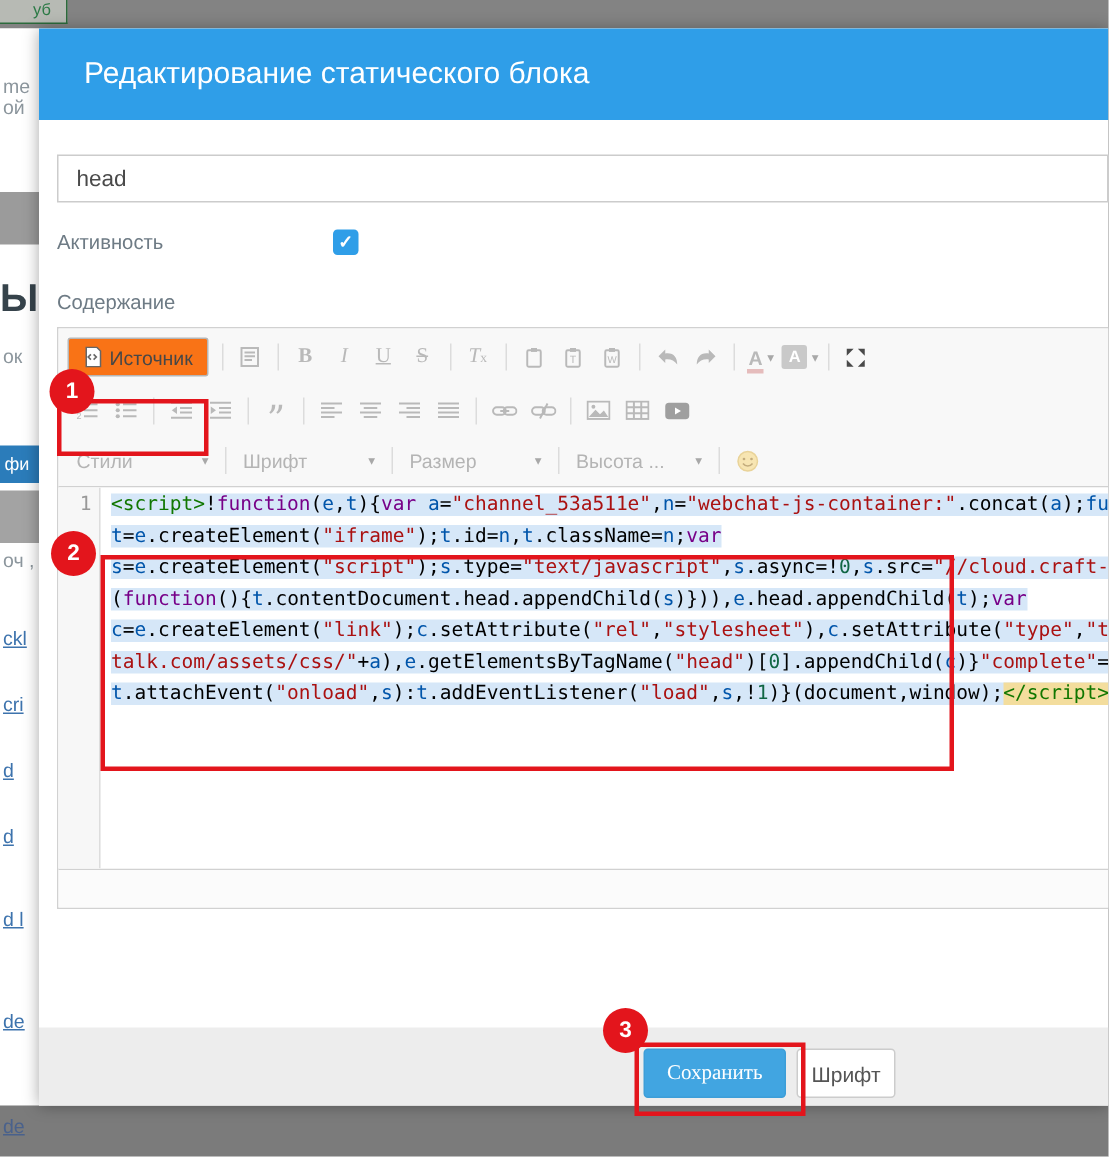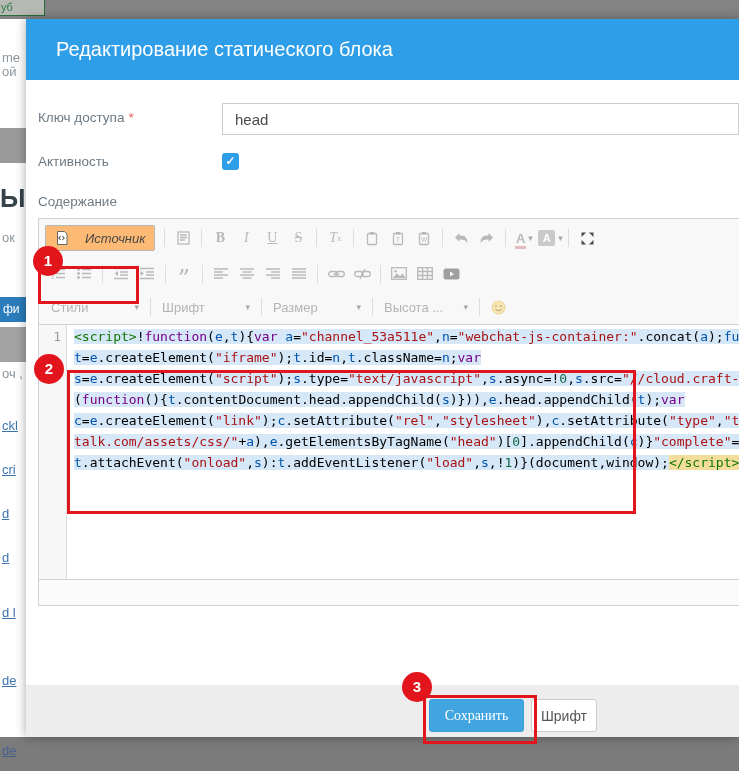--- a/index.html
+++ b/index.html
@@ -2,21 +2,21 @@
 <html><head>
 <meta charset="utf-8">
 <style>
   html,body{margin:0;padding:0;background:#9a9a9a;font-family:"Liberation Sans",sans-serif;}
   .stage{position:relative;width:739px;height:771px;overflow:hidden;background:#fff;margin:0 auto;}
 
   
   .top-band{position:absolute;left:0;top:0;width:739px;height:19px;background:#838383;}
   .bottom-band{position:absolute;left:0;top:737px;width:739px;height:34px;background:#7b7b7b;}
   .corner-box{position:absolute;left:0;top:0;width:45px;height:16px;background:#b7bab4;border:1px solid #2c6b3c;border-left:none;border-top:none;
-              color:#2c7a46;font-size:11px;line-height:15px;padding-left:1px;box-sizing:border-box;}
+              color:#2c7a46;font-size:11px;line-height:15px;padding-left:22px;box-sizing:border-box;}
   .left-strip{position:absolute;left:0;top:19px;width:26px;height:710px;background:#ffffff;}
   .frag{position:absolute;left:2px;color:#8c969d;font-size:13px;white-space:nowrap;}
   .frag.big{font-size:26px;font-weight:bold;color:#36434b;left:0;}
   .block{position:absolute;left:0;width:26px;}
   .blue-row{background:#2b7cba;color:#fff;font-size:12px;line-height:25px;padding-left:3px;box-sizing:border-box;}
   .gray-block1{background:#9b9b9b;}
   .gray-block2{background:#a3a3a3;}
   .frag-link{position:absolute;left:2px;color:#3d73ad;font-size:13px;text-decoration:underline;white-space:nowrap;}
   .frag-link.on-dark{color:#49618c;}
 
@@ -35,21 +35,21 @@
 
   
   .editor{width:706px;border:1px solid #d1d1d1;box-sizing:content-box;}
   .toolbar{background:#f8f8f8;border-bottom:1px solid #d1d1d1;}
   .tb-row{display:flex;align-items:center;padding:0 6px;}
   .tb-row1{height:38px;}
   .tb-row2{height:33px;}
   .tb-row3{height:34px;}
   .tb-sep{width:1px;height:18px;background:#dcdcdc;margin:0 5px;flex:0 0 1px;}
   .tb-btn{display:inline-flex;align-items:center;justify-content:center;min-width:26px;height:24px;color:#b9b9b9;cursor:pointer;flex:0 0 auto;}
-  .src-btn{display:inline-flex;align-items:center;gap:17px;height:26px;padding:0 9px;background:#fdba74;border:1px solid #b6b6b6;border-radius:2px;color:#474747;font-size:13px;cursor:pointer;margin-right:4px;font-style:italic;}
+  .src-btn{display:inline-flex;align-items:center;gap:5px;height:26px;padding:0 9px;background:#f97316;border:1px solid #b6b6b6;border-radius:2px;color:#474747;font-size:13px;cursor:pointer;margin-right:4px;}
   .ltr{font-size:14px;font-family:"Liberation Serif",serif;}
   .b{font-weight:bold;} .i{font-style:italic;} .u{text-decoration:underline;} .s{text-decoration:line-through;}
   .txico{font-family:"Liberation Serif",serif;font-style:italic;font-size:14px;}
   .txico sub{font-size:9px;font-style:normal;}
   .quote-ico{font-family:"DejaVu Serif",serif;font-size:24px;line-height:10px;padding-top:10px;}
   .a-color{position:relative;font-size:13px;color:#b9b9b9;font-weight:bold;}
   .a-color .bar{position:absolute;left:-1px;right:-1px;bottom:-3px;height:3px;background:#e5bcbc;}
   .a-box{width:17px;height:16px;background:#c9c9c9;border-radius:2px;color:#fff;font-size:11px;font-weight:bold;text-align:center;line-height:16px;}
   .caret{font-size:9px;color:#a8a8a8;margin-left:3px;}
   .dd{display:flex;align-items:center;justify-content:space-between;padding:0 6px;color:#b4b4b4;font-size:13px;cursor:pointer;}
@@ -115,23 +115,20 @@
   </div>
 
   <div class="modal">
     <div class="m-header">
       <span class="m-title">Редактирование статического блока</span>
     </div>
 
     <div class="m-body">
 
       <div class="form-row">
-        <div class="form-label">
-          <span>Ключ доступа</span><span class="req">*</span>
-        </div>
         <div class="form-field">
           <input class="txt-input" type="text" value="head" style="">
         </div>
       </div>
 
 
       <div class="form-row" style="margin-bottom:12px;">
         <div class="form-label" style="padding-top:5px;">
           <span>Активность</span>
         </div>

